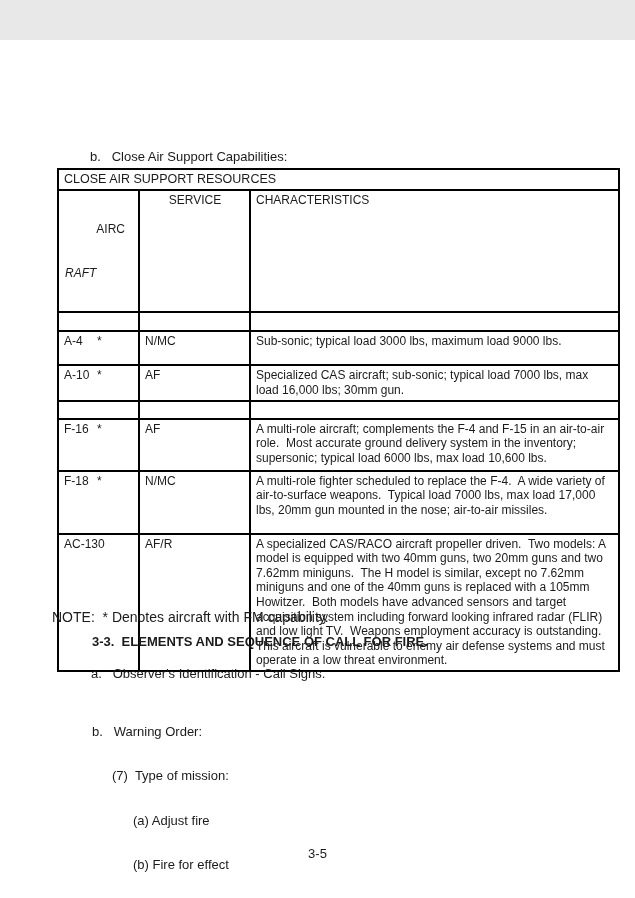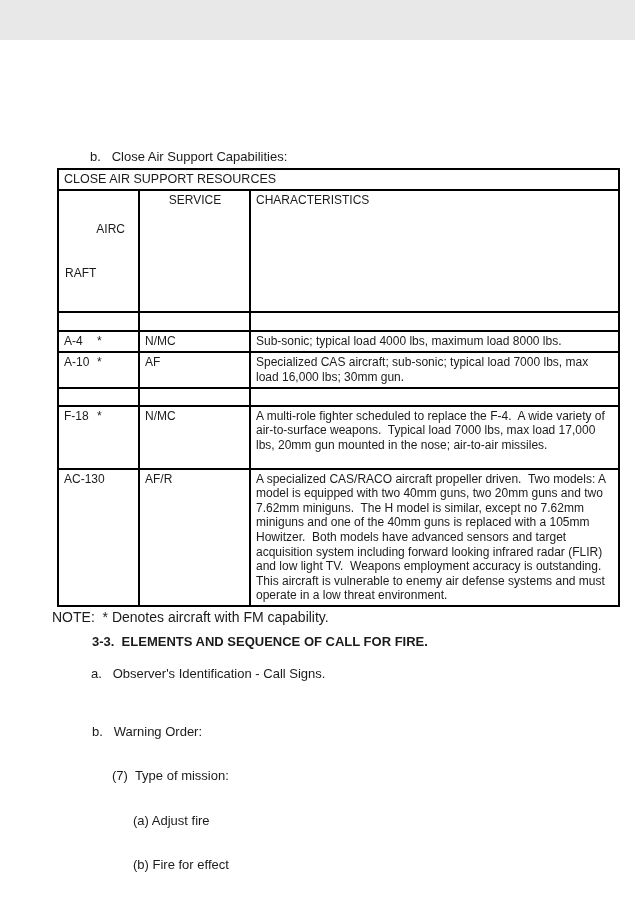--- a/index.html
+++ b/index.html
@@ -34,21 +34,21 @@
     border:2px solid #000;
     vertical-align:top;
     padding:2px 4px 2px 5px;
     line-height:14.6px;
     white-space:pre-wrap;
     overflow:hidden;
   }
   td.title-cell { padding:2px 4px 1px 36px; font-size:12.5px; }
   td.hdr-aircraft { padding:2px 0 2px 0; }
   .hdr-line1 { text-align:right; padding-right:9px; }
-  .hdr-line2 { text-align:left; padding-left:1px; }
+  .hdr-line2 { text-align:left; padding-left:1px;font-style:italic; }
   td.hdr-service { text-align:center; padding:2px 0; }
   td.hdr-chars { padding-left:24px; padding-top:2px; }
   .ac-name { display:inline-block; min-width:33px; }
   .fm-star { display:inline-block; }
 
   
   .wo-line { line-height:14.4px; }
   .ind-1 { padding-left:20px; }
   .ind-2 { padding-left:41px; }
 
@@ -79,39 +79,44 @@
       <td class="hdr-service">SERVICE</td>
       <td class="hdr-chars">CHARACTERISTICS</td>
     </tr>
 
     <tr style="height:19px">
       <td></td>
       <td></td>
       <td></td>
     </tr>
 
-    <tr style="height:21px">
+    <tr style="height:34px">
       <td><span class="ac-name">A-4</span><span class="fm-star">*</span></td>
       <td>N/MC</td>
-      <td>Sub-sonic; typical load 4000 lbs, maximum load 8000 lbs.</td>
+      <td>Sub-sonic; typical load 3000 lbs, maximum load 9000 lbs.</td>
     </tr>
 
 
     <tr style="height:25px">
       <td><span class="ac-name">A-10</span><span class="fm-star">*</span></td>
       <td>AF</td>
       <td>Specialized CAS aircraft; sub-sonic; typical load 7000 lbs, max load 16,000 lbs; 30mm gun.</td>
     </tr>
 
     <tr style="height:18px">
       <td></td>
       <td></td>
       <td></td>
     </tr>
 
+    <tr style="height:52px">
+      <td><span class="ac-name">F-16</span><span class="fm-star">*</span></td>
+      <td>AF</td>
+      <td>A multi-role aircraft; complements the F-4 and F-15 in an air-to-air role.  Most accurate ground delivery system in the inventory; supersonic; typical load 6000 lbs, max load 10,600 lbs.</td>
+    </tr>
 
     <tr style="height:63px">
       <td><span class="ac-name">F-18</span><span class="fm-star">*</span></td>
       <td>N/MC</td>
       <td>A multi-role fighter scheduled to replace the F-4.  A wide variety of air-to-surface weapons.  Typical load 7000 lbs, max load 17,000 lbs, 20mm gun mounted in the nose; air-to-air missiles.</td>
     </tr>
 
     <tr style="height:130px">
       <td><span class="ac-name">AC-130</span><span class="fm-star"></span></td>
       <td>AF/R</td>
@@ -128,14 +133,15 @@
 
   <div class="abs body-text" style="left:92px; top:655px;">
     <div class="wo-line">b.   Warning Order:</div>
     <div class="wo-line ind-1">(7)  Type of mission:</div>
     <div class="wo-line ind-2">(a) Adjust fire</div>
     <div class="wo-line ind-2">(b) Fire for effect</div>
     <div class="wo-line ind-2">(c) Suppress</div>
     
   </div>
 
+  <div class="abs page-number" style="top:806px;">3-5</div>
 
 </div>
 
 </body></html>

